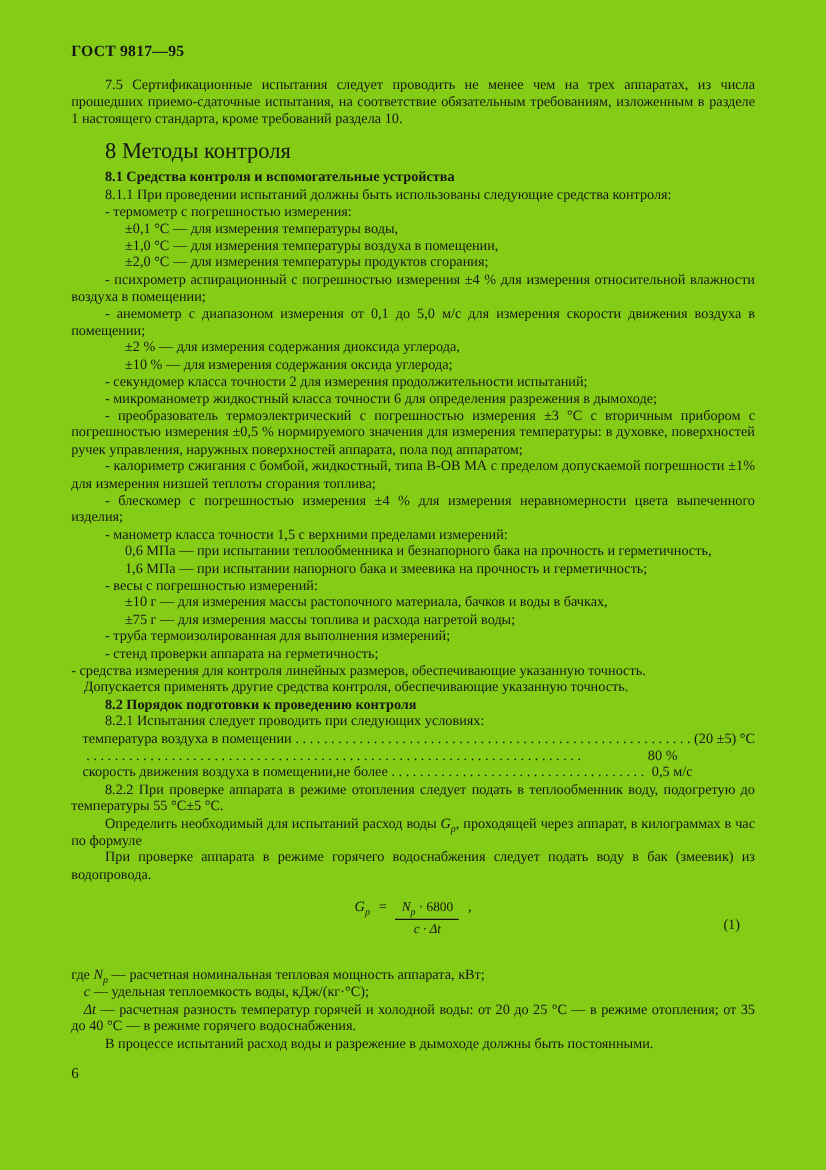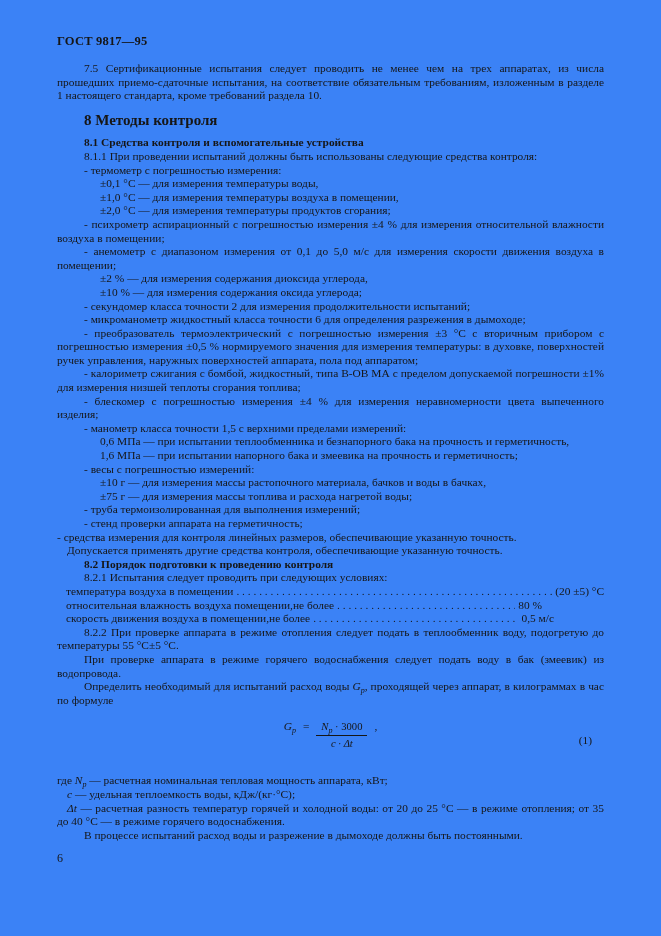--- a/index.html
+++ b/index.html
@@ -1,20 +1,20 @@
 <!DOCTYPE html>
 <html><head>
 <meta charset="utf-8">
 <style>
   html, body { margin: 0; padding: 0; background: #ffffff; }
   .page {
     position: relative;
     width: 661px;
     height: 936px;
-    background: #3b82f6;
+    background: #84cc16;
     font-family: "Liberation Serif", "DejaVu Serif", serif;
     color: #161616;
     overflow: hidden;
   }
   .doc-header {
     position: absolute;
     top: 34px;
     left: 57px;
     font-weight: bold;
     font-size: 12.5px;
@@ -27,22 +27,22 @@
     width: 547px;
     font-size: 11.4px;
     line-height: 13.6px;
   }
   .doc-body p { margin: 0; text-align: justify; }
   .indent-0  { text-indent: 0; }
   .indent-05 { text-indent: 10px; }
   .indent-1  { text-indent: 27px; }
   .indent-2  { text-indent: 43px; }
   .h1 {
-    font-weight: bold;
-    font-size: 15px;
+    font-weight: normal;
+    font-size: 18px;
     margin: 11px 0 9px 0 !important;
     text-align: left !important;
   }
   .h2 { font-weight: bold; text-align: left; }
   .dotted {
     display: flex;
     white-space: nowrap;
     overflow: hidden;
     padding-left: 9px;
   }
@@ -130,40 +130,39 @@
         <p class="indent-0">- средства измерения для контроля линейных размеров, обеспечивающие указанную точность.</p>
         <p class="indent-05">Допускается применять другие средства контроля, обеспечивающие указанную точность.</p>
         <p class="h2 indent-1">8.2 Порядок подготовки к проведению контроля</p>
         <p class="indent-1">8.2.1 Испытания следует проводить при следующих условиях:</p>
         <div class="dotted">
           <span class="dl-label">температура воздуха в помещении</span>
           <span class="dl-dots">. . . . . . . . . . . . . . . . . . . . . . . . . . . . . . . . . . . . . . . . . . . . . . . . . . . . . . . . . . . . . . . . . . . . . .</span>
           <span class="dl-value">(20 ±5) °С</span>
         </div>
         <div class="dotted" style="padding-right: 62px;">
-          <span class="dl-label">относительная влажность воздуха помещении,не более</span>
           <span class="dl-dots">. . . . . . . . . . . . . . . . . . . . . . . . . . . . . . . . . . . . . . . . . . . . . . . . . . . . . . . . . . . . . . . . . . . . . .</span>
           <span class="dl-value">80 %</span>
         </div>
         <div class="dotted" style="padding-right: 50px;">
           <span class="dl-label">скорость движения воздуха в помещении,не более</span>
           <span class="dl-dots">. . . . . . . . . . . . . . . . . . . . . . . . . . . . . . . . . . . . . . . . . . . . . . . . . . . . . . . . . . . . . . . . . . . . . .</span>
           <span class="dl-value">0,5 м/с</span>
         </div>
         <p class="indent-1">8.2.2 При проверке аппарата в режиме отопления следует подать в теплообменник воду, подогретую до температуры 55 °С±5 °С.</p>
+        <p class="indent-1"><span>Определить необходимый для испытаний расход воды </span><i>G</i><sub>р</sub><span>, проходящей через аппарат, в килограммах в час по формуле</span></p>
         <p class="indent-1">При проверке аппарата в режиме горячего водоснабжения следует подать воду в бак (змеевик) из водопровода.</p>
-        <p class="indent-1"><span>Определить необходимый для испытаний расход воды </span><i>G</i><sub>р</sub><span>, проходящей через аппарат, в килограммах в час по формуле</span></p>
       </div>
 
     <div class="formula-row">
       <span class="formula">
         <span><i>G</i><sub>р</sub></span>
         <span>=</span>
         <span class="frac">
-          <span class="num"><i>N</i><sub>р</sub><span> · 3000</span></span>
+          <span class="num"><i>N</i><sub>р</sub><span> · 6800</span></span>
           <span class="den"><i>c · Δt</i></span>
         </span>
         <span>,</span>
       </span>
       <span class="formula-number">(1)</span>
     </div>
 
     <div id="body-2">
         <p class="indent-0"><span>где </span><i>N</i><sub>р</sub><span> — расчетная номинальная тепловая мощность аппарата, кВт;</span></p>
         <p class="indent-05"><i>с</i><span> — удельная теплоемкость воды, кДж/(кг·°С);</span></p>

